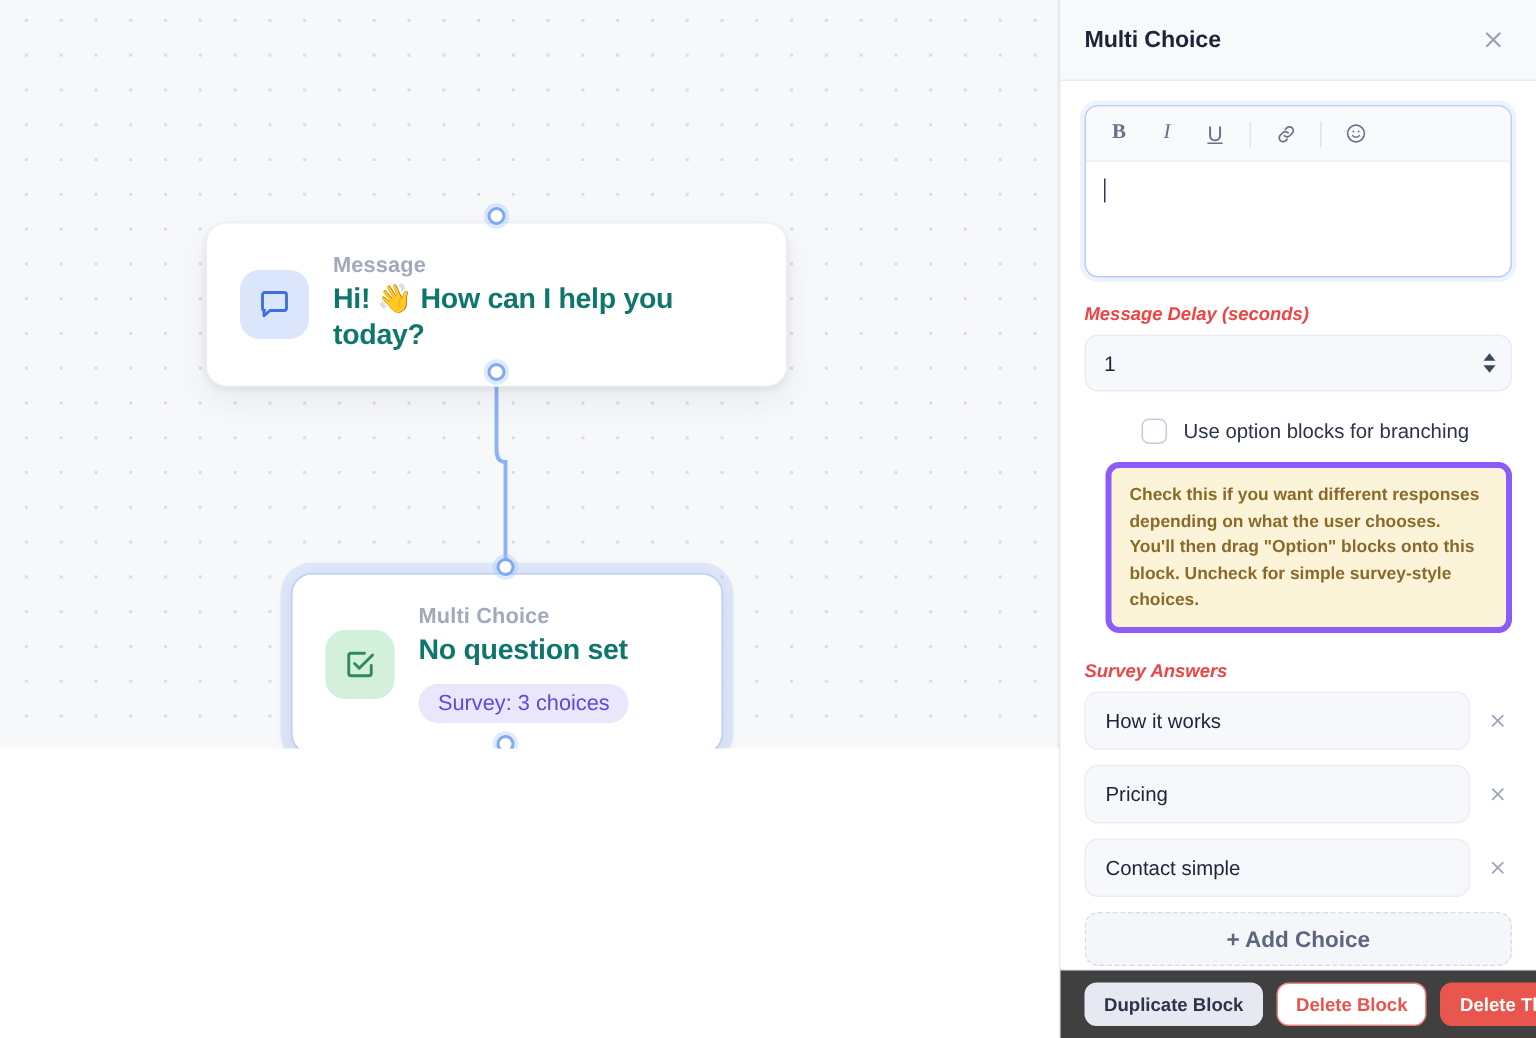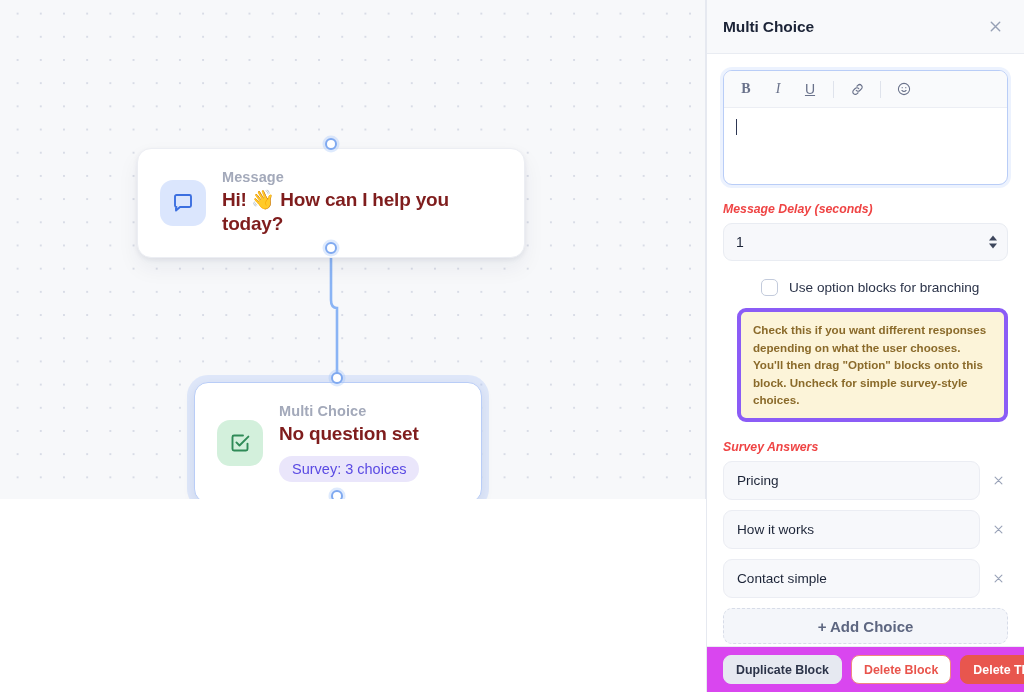--- a/index.html
+++ b/index.html
@@ -47,21 +47,21 @@
     display: flex; align-items: center; justify-content: center;
     flex: 0 0 46px;
   }
   .node-icon.blue { background: #dbe6fd; }
   .node-icon.green { background: #d3f0dc; }
   .node-body { display: flex; flex-direction: column; gap: 3px; min-width: 0; }
   .node-kind {
     font-size: 14.5px; font-weight: 700; color: #a3a9ba; letter-spacing: .1px;
   }
   .node-title {
-    font-size: 19px; font-weight: 700; color: #7f1d1d; line-height: 1.28;
+    font-size: 19px; font-weight: 700; color: #0f766e; line-height: 1.28;
     letter-spacing: -.2px;
   }
   .node-badge {
     margin-top: 7px; align-self: flex-start;
     background: #eae6fb; color: #5a4ae3;
     font-size: 14.5px; font-weight: 500;
     padding: 5px 13px; border-radius: 999px;
   }
   
   .port {
@@ -192,21 +192,21 @@
     display: flex; align-items: center; justify-content: center;
     font-size: 15px; font-weight: 700; color: #5d6680; cursor: pointer;
     margin-top: 2px;
   }
 
   .panel-footer {
     flex: 0 0 46px; height: 46px;
     border-top: 1px solid #e9ecf2;
     display: flex; align-items: center; gap: 9px;
     padding: 0 16px;
-    background: #d946ef;
+    background: #404040;
   }
   .btn {
     height: 29px; border-radius: 8px; padding: 0 12px;
     display: flex; align-items: center; justify-content: center;
     font-size: 12.4px; font-weight: 700; cursor: pointer; white-space: nowrap;
   }
   .btn-gray { background: #e6e9f1; color: #2c3449; border: 1px solid #e6e9f1; }
   .btn-outline-red { background: #fff; color: #e9544c; border: 1.4px solid #ef8780; }
   .btn-red { background: #e8564e; color: #fff; border: 1px solid #e8564e; }
 </style>
@@ -312,30 +312,30 @@
         <span class="checkbox"></span>
         <span class="check-label">Use option blocks for branching</span>
       </div>
 
       <div class="hint">Check this if you want different responses depending on what the user chooses. You'll then drag "Option" blocks onto this block. Uncheck for simple survey-style choices.</div>
 
       <div class="answers">
         <div class="field-label" style="margin-top:0;">Survey Answers</div>
 
         <div class="answer-row">
-          <div class="answer-input">Pricing</div>
+          <div class="answer-input">How it works</div>
           <div class="rm-btn">
             <svg width="13" height="13" viewBox="0 0 16 16" fill="none" stroke="#9aa3b8" stroke-width="1.4" stroke-linecap="round">
               <path d="M3.8 3.8l8.4 8.4M12.2 3.8l-8.4 8.4"></path>
             </svg>
           </div>
         </div>
 
         <div class="answer-row">
-          <div class="answer-input">How it works</div>
+          <div class="answer-input">Pricing</div>
           <div class="rm-btn">
             <svg width="13" height="13" viewBox="0 0 16 16" fill="none" stroke="#9aa3b8" stroke-width="1.4" stroke-linecap="round">
               <path d="M3.8 3.8l8.4 8.4M12.2 3.8l-8.4 8.4"></path>
             </svg>
           </div>
         </div>
 
         <div class="answer-row">
           <div class="answer-input">Contact simple</div>
           <div class="rm-btn">

